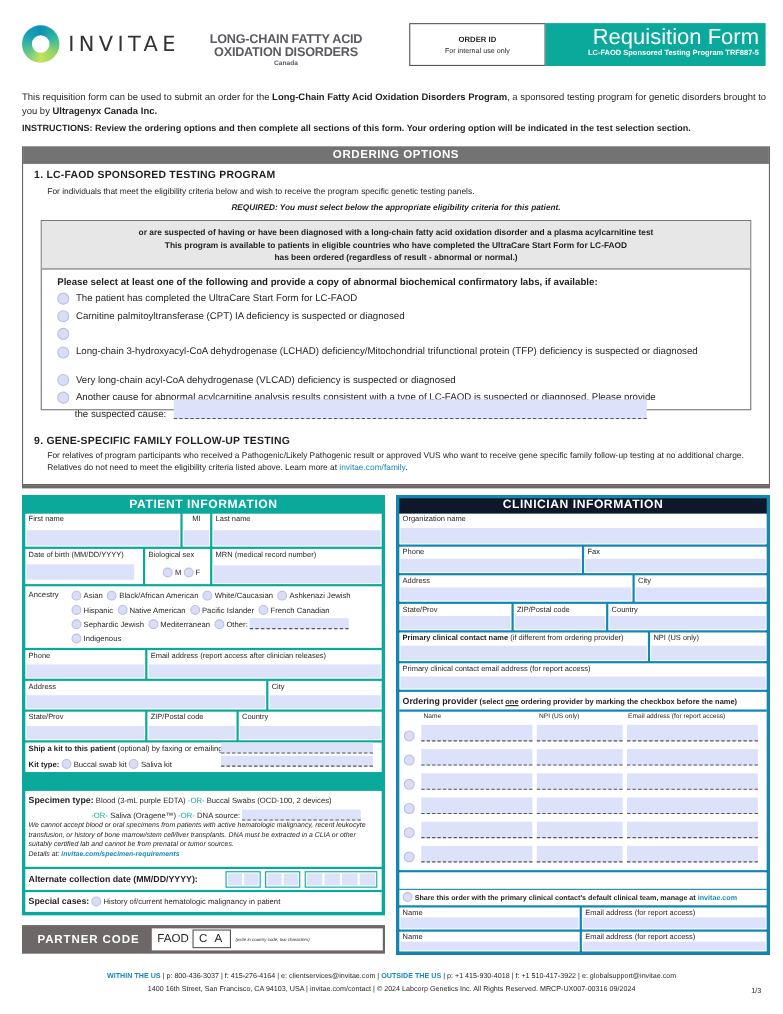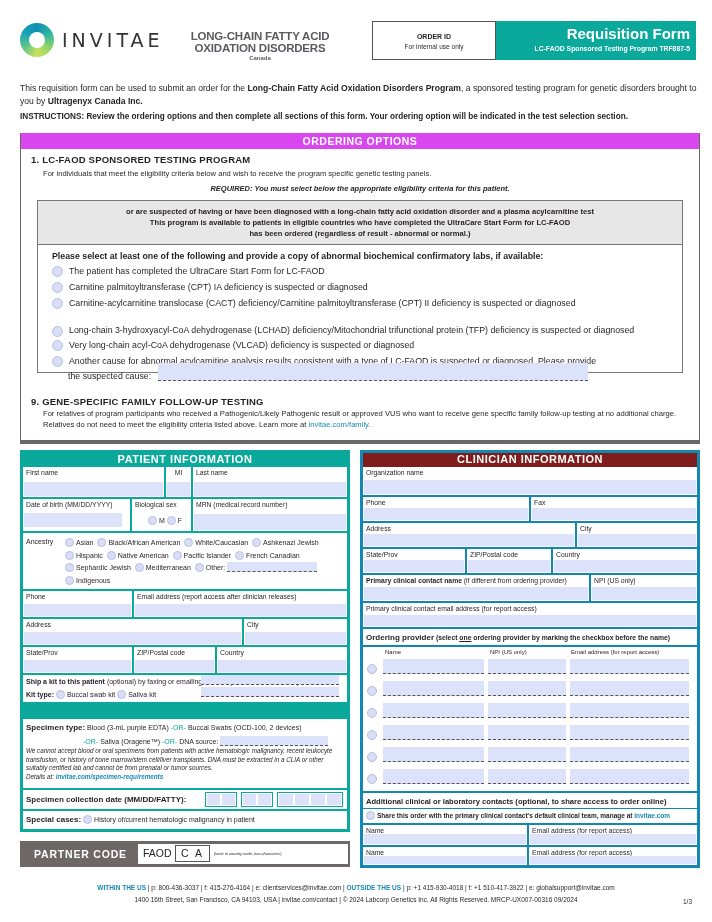--- a/index.html
+++ b/index.html
@@ -17,43 +17,43 @@
   #logo .mark::after { content:""; position:absolute; left:9px; top:9px; width:16px; height:16px; border-radius:50%; background:#fff; }
   #logo .word { font-size: 19px; letter-spacing: 4px; color: #333; font-family: "DejaVu Sans", sans-serif; font-weight: normal; }
   #program-title { left: 180px; top: 30px; width: 160px; text-align: center; color: #5a5a60; font-weight: bold; line-height: 12px; }
   #program-title .l1 { font-size: 11.5px; letter-spacing: -0.2px; }
   #program-title .l2 { font-size: 11.5px; letter-spacing: -0.2px; }
   #program-title .l3 { font-size: 6px; line-height: 8px; }
   #order-box { left: 372px; top: 21px; width: 124px; height: 39px; border: 1px solid #555; text-align: center; padding-top: 10px; line-height: 10px; }
   #order-box .t { font-weight: bold; font-size: 7px; }
   #order-box .s { font-size: 6.5px; }
   #req-box { left: 496px; top: 21px; width: 200px; height: 39px; background: #0aa99b; color: #fff; text-align: right; padding: 4px 6px 0 0; }
-  #req-box .t { font-size: 15px; font-weight: bold; line-height: 18px; }
+  #req-box .t { font-size: 20px; font-weight: normal; line-height: 18px; }
   #req-box .s { font-size: 6.8px; font-weight: bold; line-height: 12px; }
 
   #intro { left: 20px; top: 82px; width: 680px; font-size: 8.6px; line-height: 13px; }
   #instructions { left: 20px; top: 112px; width: 690px; font-size: 8.2px; font-weight: bold; }
 
   
   #ordering { left: 20px; top: 133px; width: 680px; height: 308px; border: 1px solid #666; border-top: none; }
-  #ordering .bar { height: 16px; background: #d946ef; color: #fff; text-align: center; font-weight: bold; font-size: 10.5px; line-height: 16px; letter-spacing: 0.5px; }
+  #ordering .bar { height: 16px; background: #737373; color: #fff; text-align: center; font-weight: bold; font-size: 10.5px; line-height: 16px; letter-spacing: 0.5px; }
   .sec-title { font-weight: bold; font-size: 9.5px; position: absolute; letter-spacing: 0.2px; }
   .sec-desc { font-size: 7.6px; position: absolute; line-height: 11px; }
   #req-note { position: absolute; left: 0; width: 678px; top: 51px; text-align: center; font-style: italic; font-weight: bold; font-size: 7.5px; }
   #elig-box { position: absolute; left: 16px; top: 67px; width: 646px; height: 173px; border: 1px solid #777; }
   #elig-box .gray { background: #e8e7e7; height: 44px; border-bottom: 1px solid #777; text-align: center; font-weight: bold; font-size: 7.6px; line-height: 11px; padding-top: 5px; }
   #elig-box .prompt { position: absolute; left: 14px; top: 50px; font-weight: bold; font-size: 8.8px; text-align: right; }
   .opt { position: absolute; left: 14px; font-size: 8.8px; display: flex; align-items: flex-start; gap: 6px; line-height: 11.5px; width: 620px; }
   .radio { width: 11px; height: 11px; border-radius: 50%; background: #d9ddf7; border: 1px solid #b9bfe0; flex: 0 0 auto; display: inline-block; }
   .fill { background: #dde2fb; }
   .uline { border-bottom: 1px dashed #555; }
 
   
   .panel { position: absolute; border: 3px solid #0aa99b; background: #0aa99b; }
-  .panel.blue { border-color: #1187b1; background: #7f1d1d; }
+  .panel.blue { border-color: #1187b1; background: #0f172a; }
   .panel-head { color: #fff; font-weight: bold; font-size: 11px; text-align: center; height: 13px; line-height: 12px; letter-spacing: 0.5px; }
   .grid { position: absolute; background: #fff; }
   .cell { position: absolute; background: #fff; }
   .cell .lbl { font-size: 6.8px; padding: 2px 0 0 3px; line-height: 8px; white-space: nowrap; }
   .cell .inp { position: absolute; left: 1px; right: 1px; bottom: 1px; background: #dde2fb; }
   .small-radio { width: 9px; height: 9px; border-radius: 50%; background: #d9ddf7; border: 1px solid #b9bfe0; display: inline-block; vertical-align: -2px; margin-right: 2px; }
 
   #partner { left: 20px; top: 841px; width: 330px; height: 26px; background: #6d6867; }
   #partner .lbl { position:absolute; left: 14px; top: 7px; color: #fff; font-weight: bold; font-size: 10.5px; letter-spacing: 0.8px; }
   #partner .box { position:absolute; left: 118px; top: 3px; width: 210px; height: 20px; background: #fff; }
@@ -101,23 +101,22 @@
     <div class="opt" style="top:65px;">
         <span class="radio"></span>
         <span>The patient has completed the UltraCare Start Form for LC-FAOD</span>
       </div>
     <div class="opt" style="top:81px;">
         <span class="radio"></span>
         <span>Carnitine palmitoyltransferase (CPT) IA deficiency is suspected or diagnosed</span>
       </div>
     <div class="opt" style="top:97px;">
         <span class="radio"></span>
-        <span>Carnitine-acylcarnitine translocase (CACT) deficiency/Carnitine palmitoyltransferase (CPT) II deficiency is suspected or diagnosed</span>
-      </div>
-    <div class="opt" style="top:124px;align-items:flex-end;">
+      </div>
+    <div class="opt" style="top:113px;align-items:flex-end;">
         <span class="radio"></span>
         <span>Long-chain 3-hydroxyacyl-CoA dehydrogenase (LCHAD) deficiency/Mitochondrial trifunctional protein (TFP) deficiency is suspected or diagnosed</span>
       </div>
     <div class="opt" style="top:139px;">
         <span class="radio"></span>
         <span>Very long-chain acyl-CoA dehydrogenase (VLCAD) deficiency is suspected or diagnosed</span>
       </div>
     <div class="opt" style="top:155px;">
         <span class="radio"></span>
         <span>Another cause for abnormal acylcarnitine analysis results consistent with a type of LC-FAOD is suspected or diagnosed. Please provide</span>
@@ -211,21 +210,21 @@
 <div class="abs fill uline" style="left:201px;top:687px;width:138px;height:10px;"></div>
 
 <div class="panel" style="left:20px;top:702px;width:330px;height:130px;">
   <div class="grid" style="left:0;top:14px;width:324px;height:110px;background:#0aa99b;">
     <div class="cell" style="left:0;top:0;width:324px;height:69px;">
       <div style="position:absolute;left:3px;top:4px;font-size:7px;white-space:nowrap;"><b style="font-size:8px;">Specimen type:</b> <span>Blood (3-mL purple EDTA)</span> <span class="teal">-OR-</span> <span>Buccal Swabs (OCD-100, 2 devices)</span></div>
       <div style="position:absolute;left:60px;top:17px;font-size:7px;white-space:nowrap;"><span class="teal">-OR-</span> <span>Saliva (Oragene™)</span> <span class="teal">-OR-</span> <span>DNA source:</span> <span class="fill uline" style="display:inline-block;width:108px;height:10px;vertical-align:-2px;"></span></div>
       <div style="position:absolute;left:3px;top:28px;width:318px;font-size:6.3px;font-style:italic;line-height:8.7px;"><span>We cannot accept blood or oral specimens from patients with active hematologic malignancy, recent leukocyte transfusion, or history of bone marrow/stem cell/liver transplants.  DNA must be extracted in a CLIA or other suitably certified lab and cannot be from prenatal or tumor sources.</span><br><span>Details at: </span><b class="blue-link">invitae.com/specimen-requirements</b></div>
     </div>
     <div class="cell" style="left:0;top:71px;width:324px;height:19px;">
-      <b style="position:absolute;left:3px;top:5px;font-size:8px;">Specimen collection date (MM/DD/FATTY):</b>
+      <b style="position:absolute;left:3px;top:5px;font-size:8px;">Alternate collection date (MM/DD/YYYY):</b>
       <div style="position:absolute;left:182px;top:2px;width:32px;height:15px;border:1.5px solid #0aa99b;display:flex;gap:2px;padding:1px;">
           <div class="fill" style="flex:1;"></div>
           <div class="fill" style="flex:1;"></div>
         </div>
       <div style="position:absolute;left:218px;top:2px;width:32px;height:15px;border:1.5px solid #0aa99b;display:flex;gap:2px;padding:1px;">
           <div class="fill" style="flex:1;"></div>
           <div class="fill" style="flex:1;"></div>
         </div>
       <div style="position:absolute;left:254px;top:2px;width:66px;height:15px;border:1.5px solid #0aa99b;display:flex;gap:2px;padding:1px;">
           <div class="fill" style="flex:1;"></div>
@@ -337,21 +336,20 @@
           <div style="position: absolute; left: 0px; top: 140px; width: 334px; height: 18px;">
             <span class="radio" style="position:absolute;left:4px;top:5px;width:10px;height:10px;"></span>
             <span class="fill uline" style="position:absolute;left:20px;top:0;width:101px;height:15px;"></span>
             <span class="fill uline" style="position:absolute;left:125px;top:0;width:78px;height:15px;"></span>
             <span class="fill uline" style="position:absolute;left:207px;top:0;width:119px;height:15px;"></span>
           </div>
         </div>
     </div>
 
     <div class="cell" style="left:0;top:326px;width:334px;height:30px;">
-      <div style="position:absolute;left:3px;top:4px;font-size:7.6px;font-weight:bold;white-space:nowrap;">Additional clinical or laboratory contacts (optional, to share access to order online)</div>
       <div style="position:absolute;left:0;top:15px;width:334px;height:1px;background:#1187b1;"></div>
       <div style="position:absolute;left:3px;top:18px;font-size:6.5px;white-space:nowrap;"><span class="small-radio"></span><b>Share this order with the primary clinical contact's default clinical team, manage at </b><b class="blue-link">invitae.com</b></div>
     </div>
     <div class="cell" style="left:0;top:358px;width:164px;height:20px;">
         <div class="lbl">Name</div>
         <div class="inp" style="height:10px;"></div>
       </div>
     <div class="cell" style="left:166px;top:358px;width:168px;height:20px;">
         <div class="lbl">Email address (for report access)</div>
         <div class="inp" style="height:10px;"></div>

